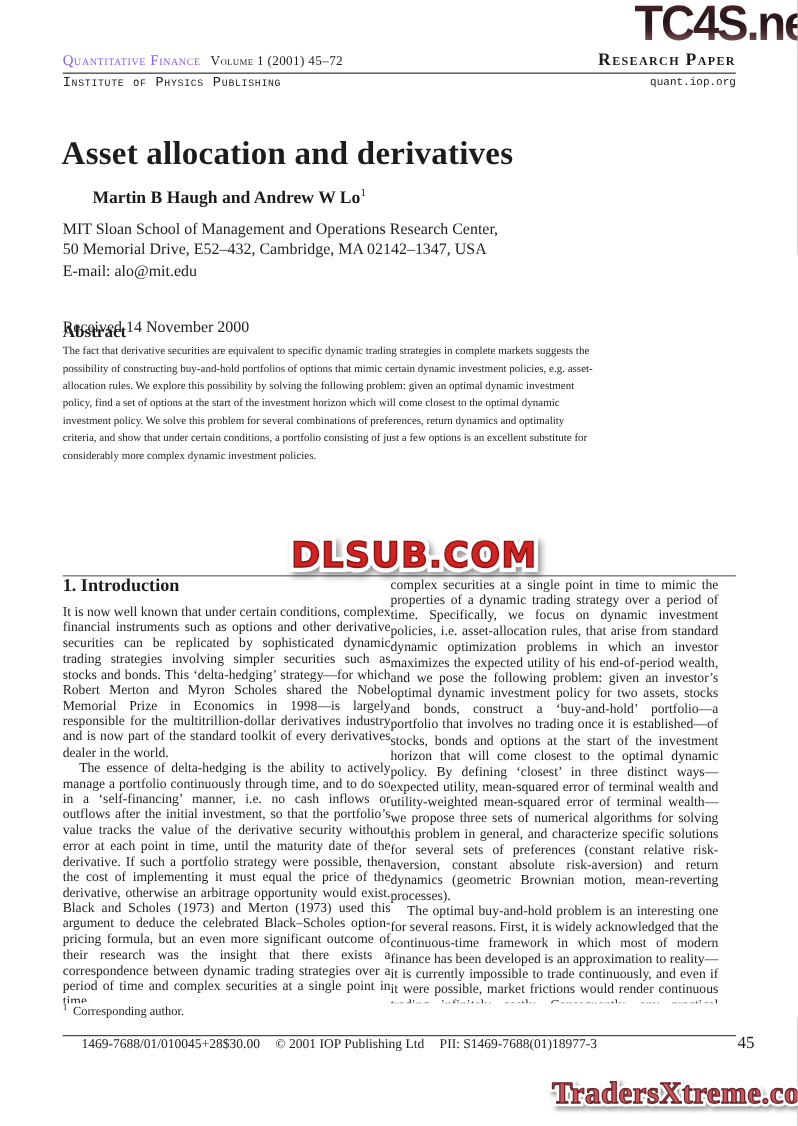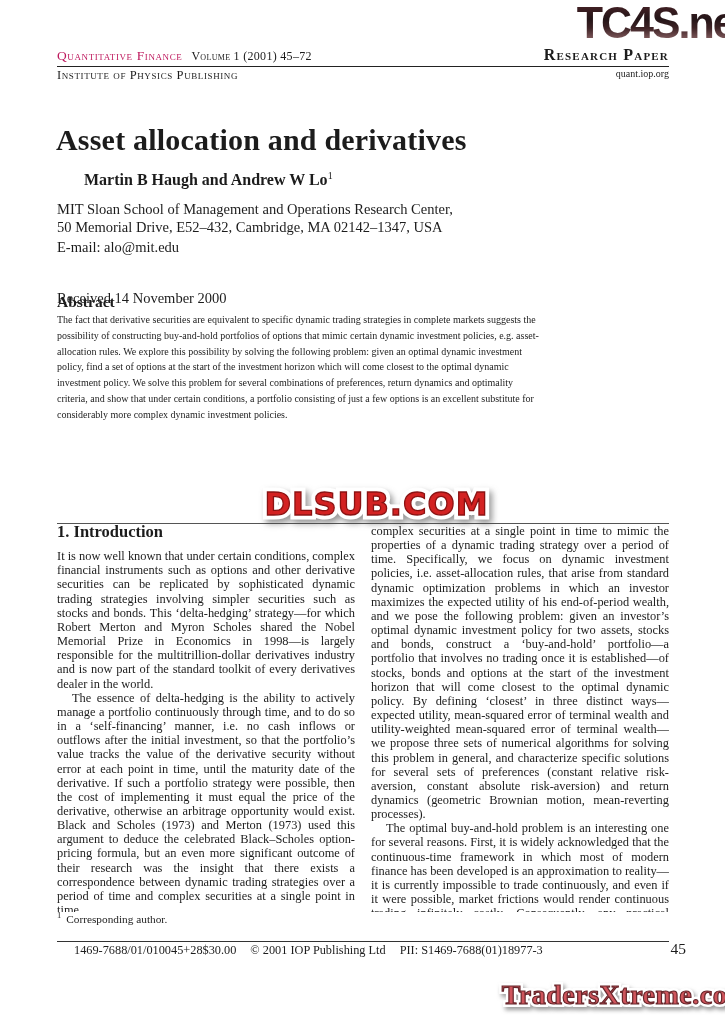--- a/index.html
+++ b/index.html
@@ -15,41 +15,41 @@
     font-family:"Liberation Sans", sans-serif; font-weight:bold;
     font-size:43px; letter-spacing:-2px; line-height:1.0;
     background:linear-gradient(180deg,#50262a 0%,#241518 42%,#3d2225 62%,#a57a7c 100%);
     -webkit-background-clip:text; background-clip:text; color:transparent;
     transform:scaleY(1.05); transform-origin:top right;
   }
 
   
   .hdr { position:absolute; left:57px; top:46px; width:612px; }
   .hdr-row1 { display:flex; justify-content:space-between; align-items:baseline; }
-  .jname { font-variant:small-caps; color:#be185d; font-size:13.5px; letter-spacing:.6px; }
+  .jname { font-variant:small-caps; color:#8b5cf6; font-size:13.5px; letter-spacing:.6px; }
   .jvol  { font-variant:small-caps; font-size:12px; margin-left:9px; letter-spacing:.3px;text-align:right; }
   .ptype { font-variant:small-caps; font-weight:bold; font-size:16px; letter-spacing:1.2px; }
   .hdr-rule { border:none; border-top:1.4px solid #222; margin:2px 0 1px 0; }
-  .hdr-row2 { display:flex; justify-content:space-between; align-items:flex-start; }
+  .hdr-row2 { display:flex; justify-content:space-between; align-items:center;font-family:Liberation Mono, monospace; }
   .publisher { font-variant:small-caps; font-size:12.5px; letter-spacing:.6px; }
   .website { font-size:10px; }
 
   .title { position:absolute; left:56px; top:103px; font-size:30px; font-weight:bold; letter-spacing:.2px; }
   .authors { position:absolute; left:60px; top:170px; font-size:16px; font-weight:bold;margin-left:24px; }
   .authors sup { font-size:10px; font-weight:normal; }
   .affil { position:absolute; left:57px; top:201px; font-size:14.5px; line-height:17.6px; }
   .email { position:absolute; left:57px; top:239px; font-size:14.5px; }
   .received { position:absolute; left:57px; top:268px; font-size:14.5px;margin-top:22px; }
   .abs-h { position:absolute; left:57px; top:293px; font-size:15.5px; font-weight:bold; }
   .abs { position:absolute; left:57px; top:312px; width:486px; font-size:10px; line-height:15.8px; text-align:left; }
 
   .divider { position:absolute; left:57px; top:515px; width:612px; border:none; border-top:1.1px solid #555; }
 
   
-  .cols { position:absolute; left:57px; top:524px; width:612px; height:388px; display:flex; gap:16px; overflow:hidden; }
+  .cols { position:absolute; left:57px; top:524px; width:612px; height:388px; display:flex; gap:0; overflow:hidden; }
   .col { width:298px; font-size:12.4px; line-height:14.15px; text-align:justify; }
   .col p { margin:0; }
   .intro-h { font-size:16.5px; font-weight:bold; margin:1px 0 10px 0; text-align:left; }
   .indent { text-indent:15px; }
 
   .footnote { position:absolute; left:57px; top:910px; font-size:11.3px; }
   .footnote sup { font-size:8.5px; margin-right:5px; }
 
   .footer-rule { position:absolute; left:57px; top:933px; width:612px; border:none; border-top:1.3px solid #333; }
   .footer { position:absolute; left:57px; top:940px; width:612px; display:flex; justify-content:space-between; align-items:baseline; font-size:12.3px;margin-left:17px; }

